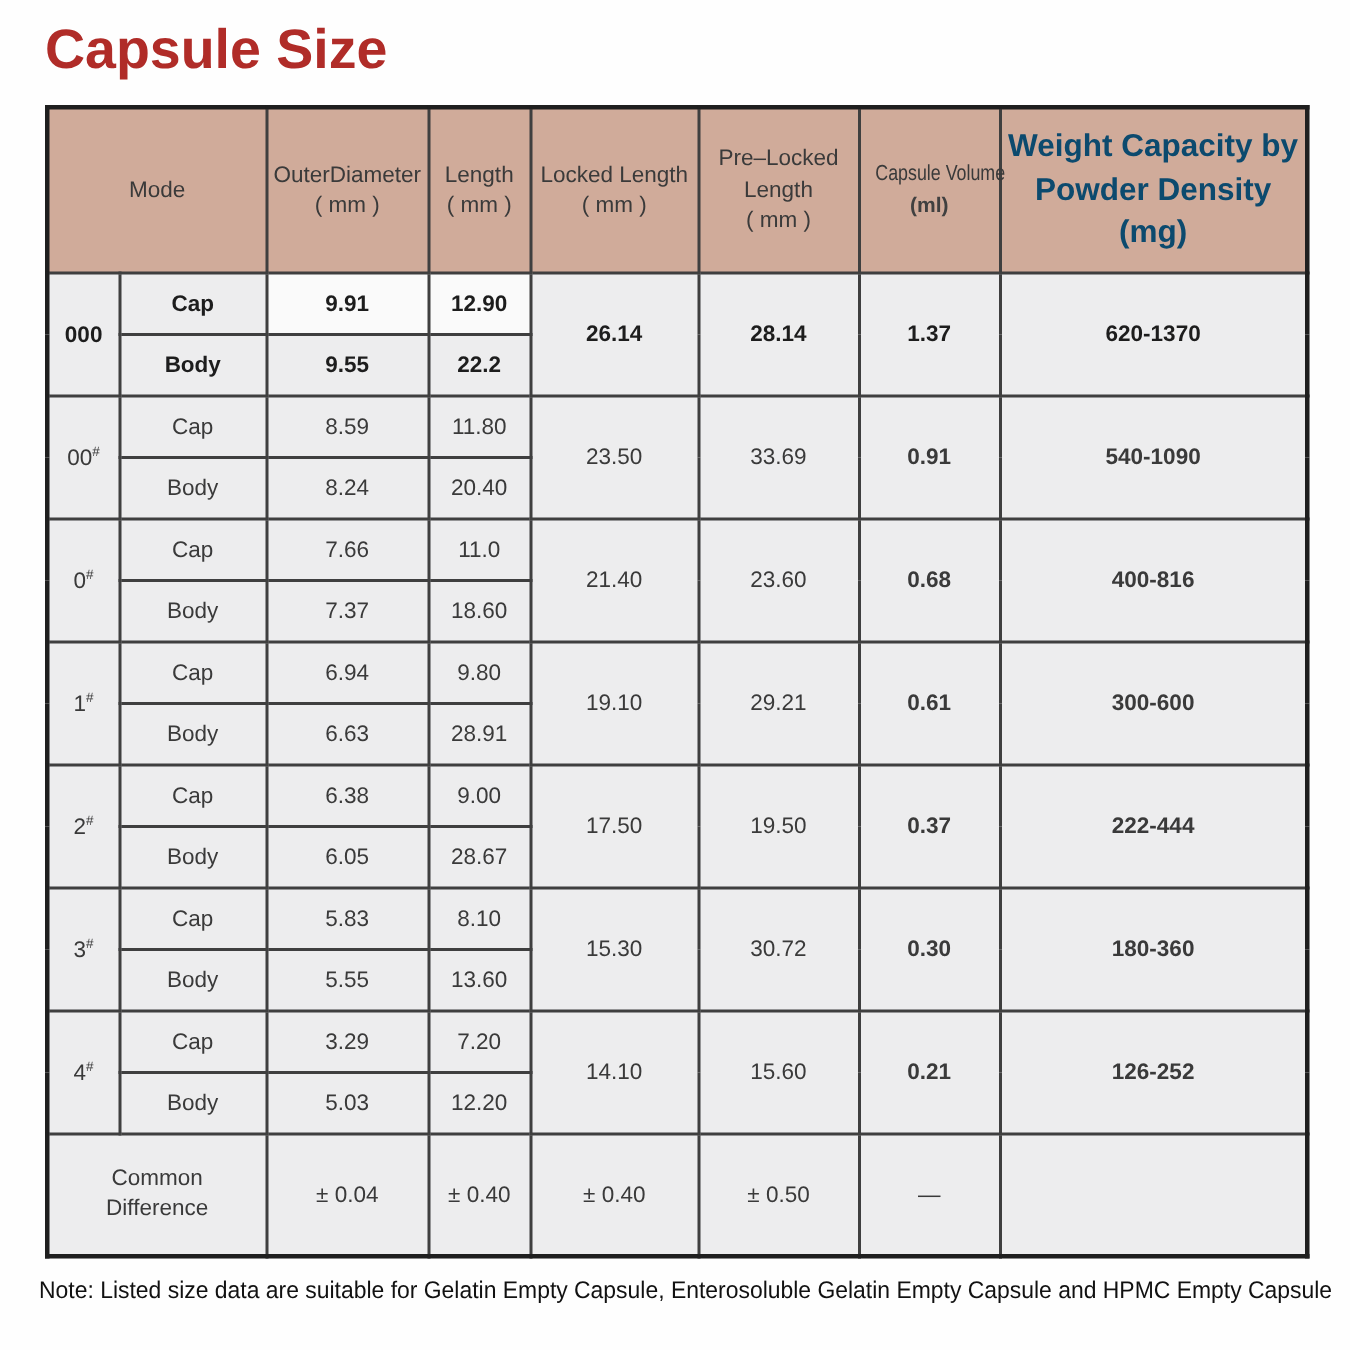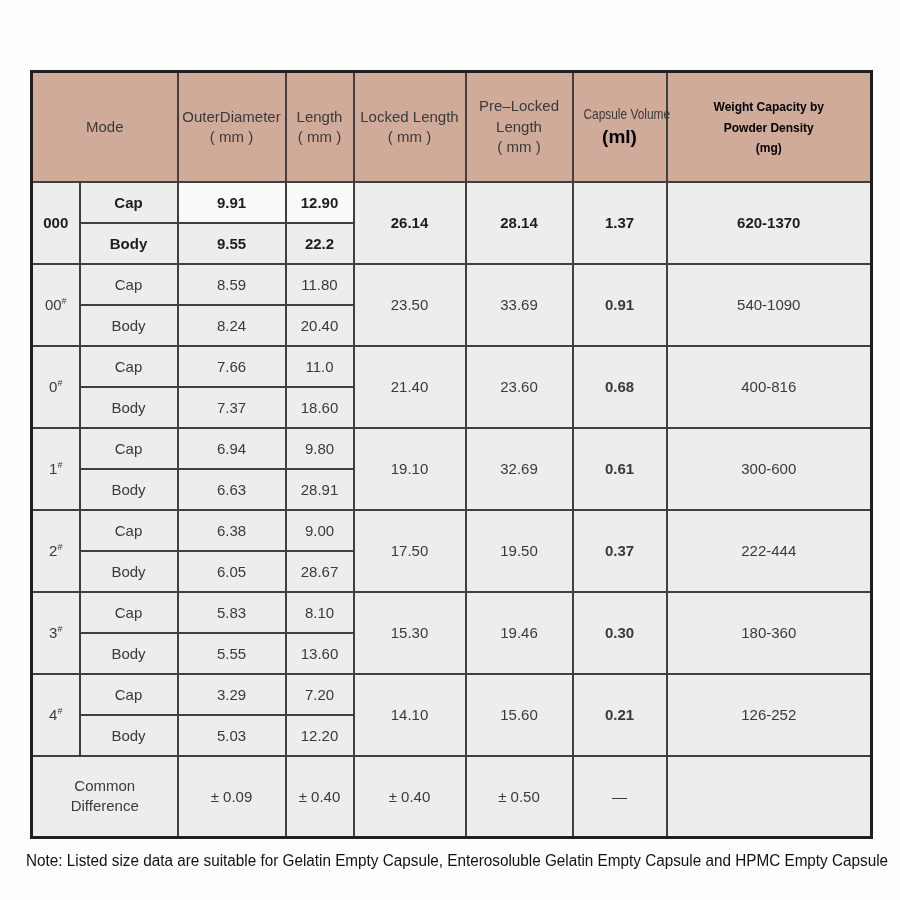--- a/index.html
+++ b/index.html
@@ -30,26 +30,26 @@
     height: 110px;
     background: #d0ab9a;
     font-weight: normal;
     color: #2e2a28;
     font-size: 14.5px;
     line-height: 1.35;
   }
   tbody tr.sub { height: 41px; }
   tbody tr.common-row { height: 82px; }
 
-  .hdr-bold { font-weight: bold; font-size: 12px; color: #000000; }
-  .hdr-ml { font-weight: bold; font-size: 19px; color: #000000; }
+  .hdr-bold { font-weight: bold; font-size: 21px; color: #0c4a6e; }
+  .hdr-ml { font-weight: bold; font-size: 14px; color: #404040; }
   .condensed { display: inline-block; transform: scaleX(0.82); transform-origin: center; white-space: nowrap; font-size: 14.5px; }
 
   td.vol { font-weight: bold; font-size: 17.5px; color: #242424; border-radius: 22px; }
-  td.wt  { font-weight: normal; font-size: 19px;  color: #242424; }
+  td.wt  { font-weight: bold; font-size: 19px;  color: #242424; }
 
   tr.g0 td { font-weight: bold; color: #1d1d1d; }
   td.hl { background: #fafafa; }
 
   td.mode-cell { font-size: 15px; color: #454545; }
   td.mode-cell sup { font-size: 9px; vertical-align: super; }
   td.label-cell { font-size: 15px; color: #454545; }
   td.common-label { font-size: 14.5px; line-height: 1.35; color: #454545; }
   td.dash { font-size: 18px; }
 
@@ -57,20 +57,21 @@
     position: absolute; left: 26px; top: 852px; width: 870px;
     font-size: 16px; color: #111;
     transform: scaleX(0.955); transform-origin: left center;
     white-space: nowrap;
   }
 </style>
 </head>
 <body>
 
 <div class="page">
+  <div class="title">Capsule Size</div>
 
   <table class="capsule">
     <colgroup>
       <col style="width:48px">
         <col style="width:98px">
         <col style="width:108px">
         <col style="width:68px">
       <col style="width:112px">
         <col style="width:107px">
         <col style="width:94px">
@@ -156,21 +157,21 @@
         <td>7.37</td>
         <td>18.60</td>
       </tr>
 
       <tr class="sub">
         <td class="mode-cell" rowspan="2"><span>1</span><sup>#</sup></td>
         <td class="label-cell">Cap</td>
         <td>6.94</td>
         <td>9.80</td>
         <td rowspan="2">19.10</td>
-        <td rowspan="2">32.69</td>
+        <td rowspan="2">29.21</td>
         <td rowspan="2" class="vol">0.61</td>
         <td rowspan="2" class="wt">300-600</td>
       </tr>
       <tr class="sub">
         <td class="label-cell">Body</td>
         <td>6.63</td>
         <td>28.91</td>
       </tr>
 
       <tr class="sub">
@@ -188,21 +189,21 @@
         <td>6.05</td>
         <td>28.67</td>
       </tr>
 
       <tr class="sub">
         <td class="mode-cell" rowspan="2"><span>3</span><sup>#</sup></td>
         <td class="label-cell">Cap</td>
         <td>5.83</td>
         <td>8.10</td>
         <td rowspan="2">15.30</td>
-        <td rowspan="2">19.46</td>
+        <td rowspan="2">30.72</td>
         <td rowspan="2" class="vol">0.30</td>
         <td rowspan="2" class="wt">180-360</td>
       </tr>
       <tr class="sub">
         <td class="label-cell">Body</td>
         <td>5.55</td>
         <td>13.60</td>
       </tr>
 
       <tr class="sub">
@@ -219,21 +220,21 @@
         <td class="label-cell">Body</td>
         <td>5.03</td>
         <td>12.20</td>
       </tr>
 
       <tr class="common-row">
         <td colspan="2" class="common-label">
           <span>Common</span><br>
           <span>Difference</span>
         </td>
-        <td>± 0.09</td>
+        <td>± 0.04</td>
         <td>± 0.40</td>
         <td>± 0.40</td>
         <td>± 0.50</td>
         <td class="dash">—</td>
         <td></td>
       </tr>
     </tbody>
   </table>
 
   <div class="note">Note: Listed size data are suitable for Gelatin Empty Capsule, Enterosoluble Gelatin Empty Capsule and HPMC Empty Capsule</div>

